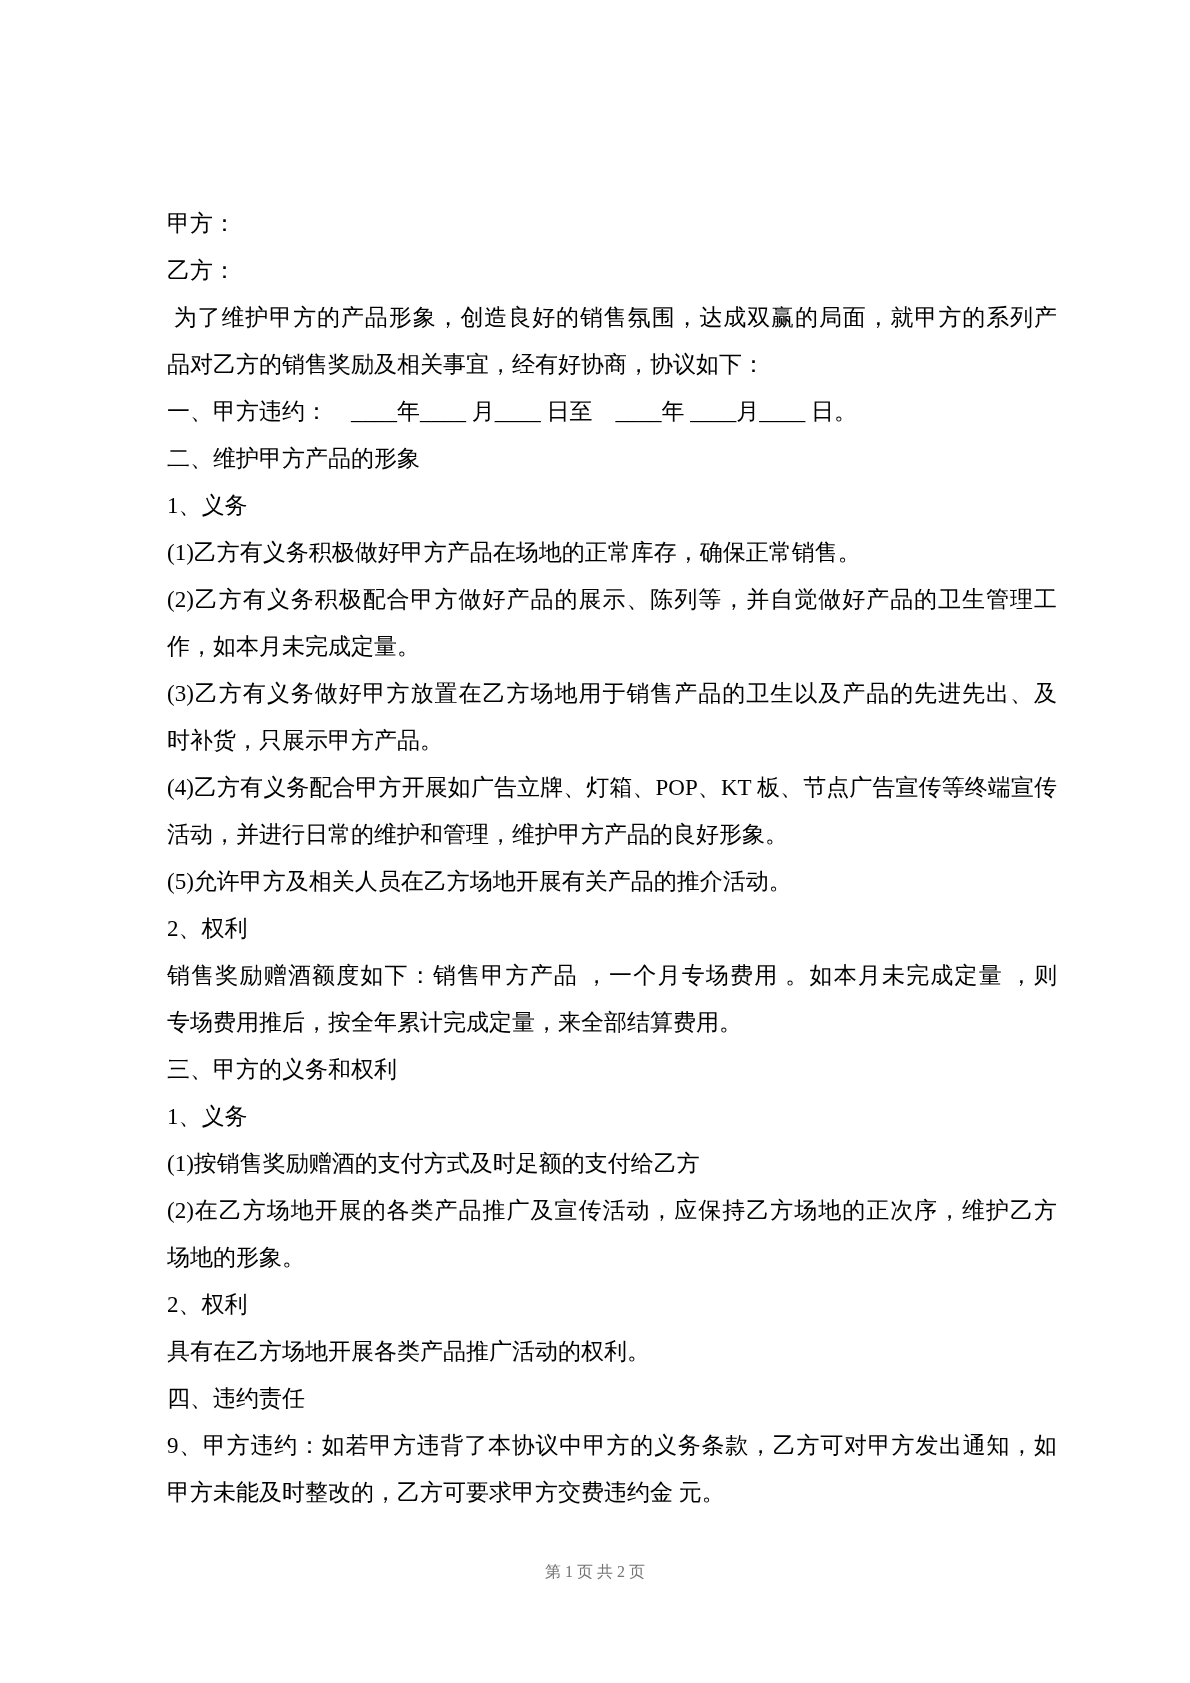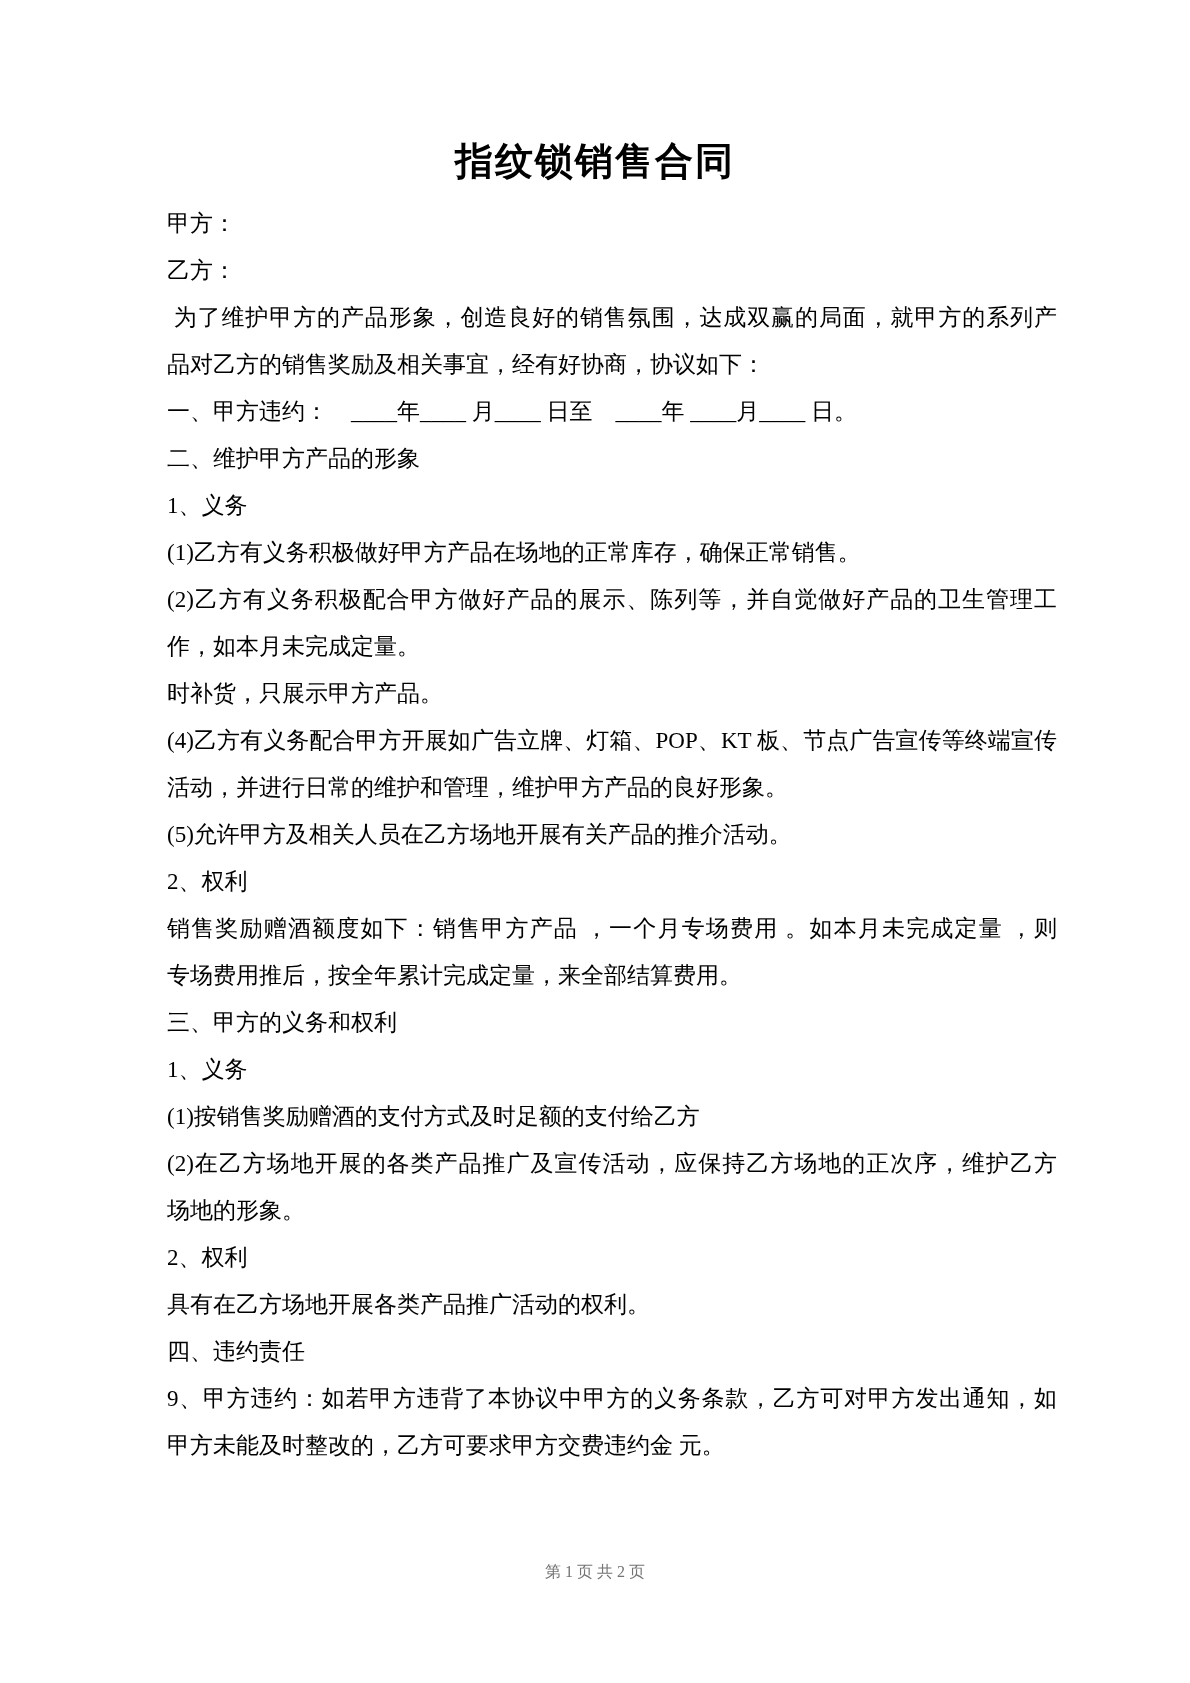--- a/index.html
+++ b/index.html
@@ -52,33 +52,33 @@
     font-size: 16px;
     line-height: 24px;
     color: #737373;
   }
 </style>
 </head>
 <body>
 
 <div class="page">
 
-  <div class="doc-title">指纹锁销售合同</div>
 
   <div class="doc-body">
     <div class="line">甲方：</div>
     <div class="line">乙方：</div>
     <div class="line stretch"> 为了维护甲方的产品形象，创造良好的销售氛围，达成双赢的局面，就甲方的系列产</div>
     <div class="line">品对乙方的销售奖励及相关事宜，经有好协商，协议如下：</div>
     <div class="line">一、甲方违约：　____年____ 月____ 日至　____年 ____月____ 日。</div>
     <div class="line">二、维护甲方产品的形象</div>
     <div class="line">1、义务</div>
     <div class="line">(1)乙方有义务积极做好甲方产品在场地的正常库存，确保正常销售。</div>
     <div class="line stretch">(2)乙方有义务积极配合甲方做好产品的展示、陈列等，并自觉做好产品的卫生管理工</div>
     <div class="line">作，如本月未完成定量。</div>
+    <div class="line stretch">(3)乙方有义务做好甲方放置在乙方场地用于销售产品的卫生以及产品的先进先出、及</div>
     <div class="line">时补货，只展示甲方产品。</div>
     <div class="line stretch">(4)乙方有义务配合甲方开展如广告立牌、灯箱、POP、KT 板、节点广告宣传等终端宣传</div>
     <div class="line">活动，并进行日常的维护和管理，维护甲方产品的良好形象。</div>
     <div class="line">(5)允许甲方及相关人员在乙方场地开展有关产品的推介活动。</div>
     <div class="line">2、权利</div>
     <div class="line stretch">销售奖励赠酒额度如下：销售甲方产品 ，一个月专场费用 。如本月未完成定量 ，则</div>
     <div class="line">专场费用推后，按全年累计完成定量，来全部结算费用。</div>
     <div class="line">三、甲方的义务和权利</div>
     <div class="line">1、义务</div>
     <div class="line">(1)按销售奖励赠酒的支付方式及时足额的支付给乙方</div>

